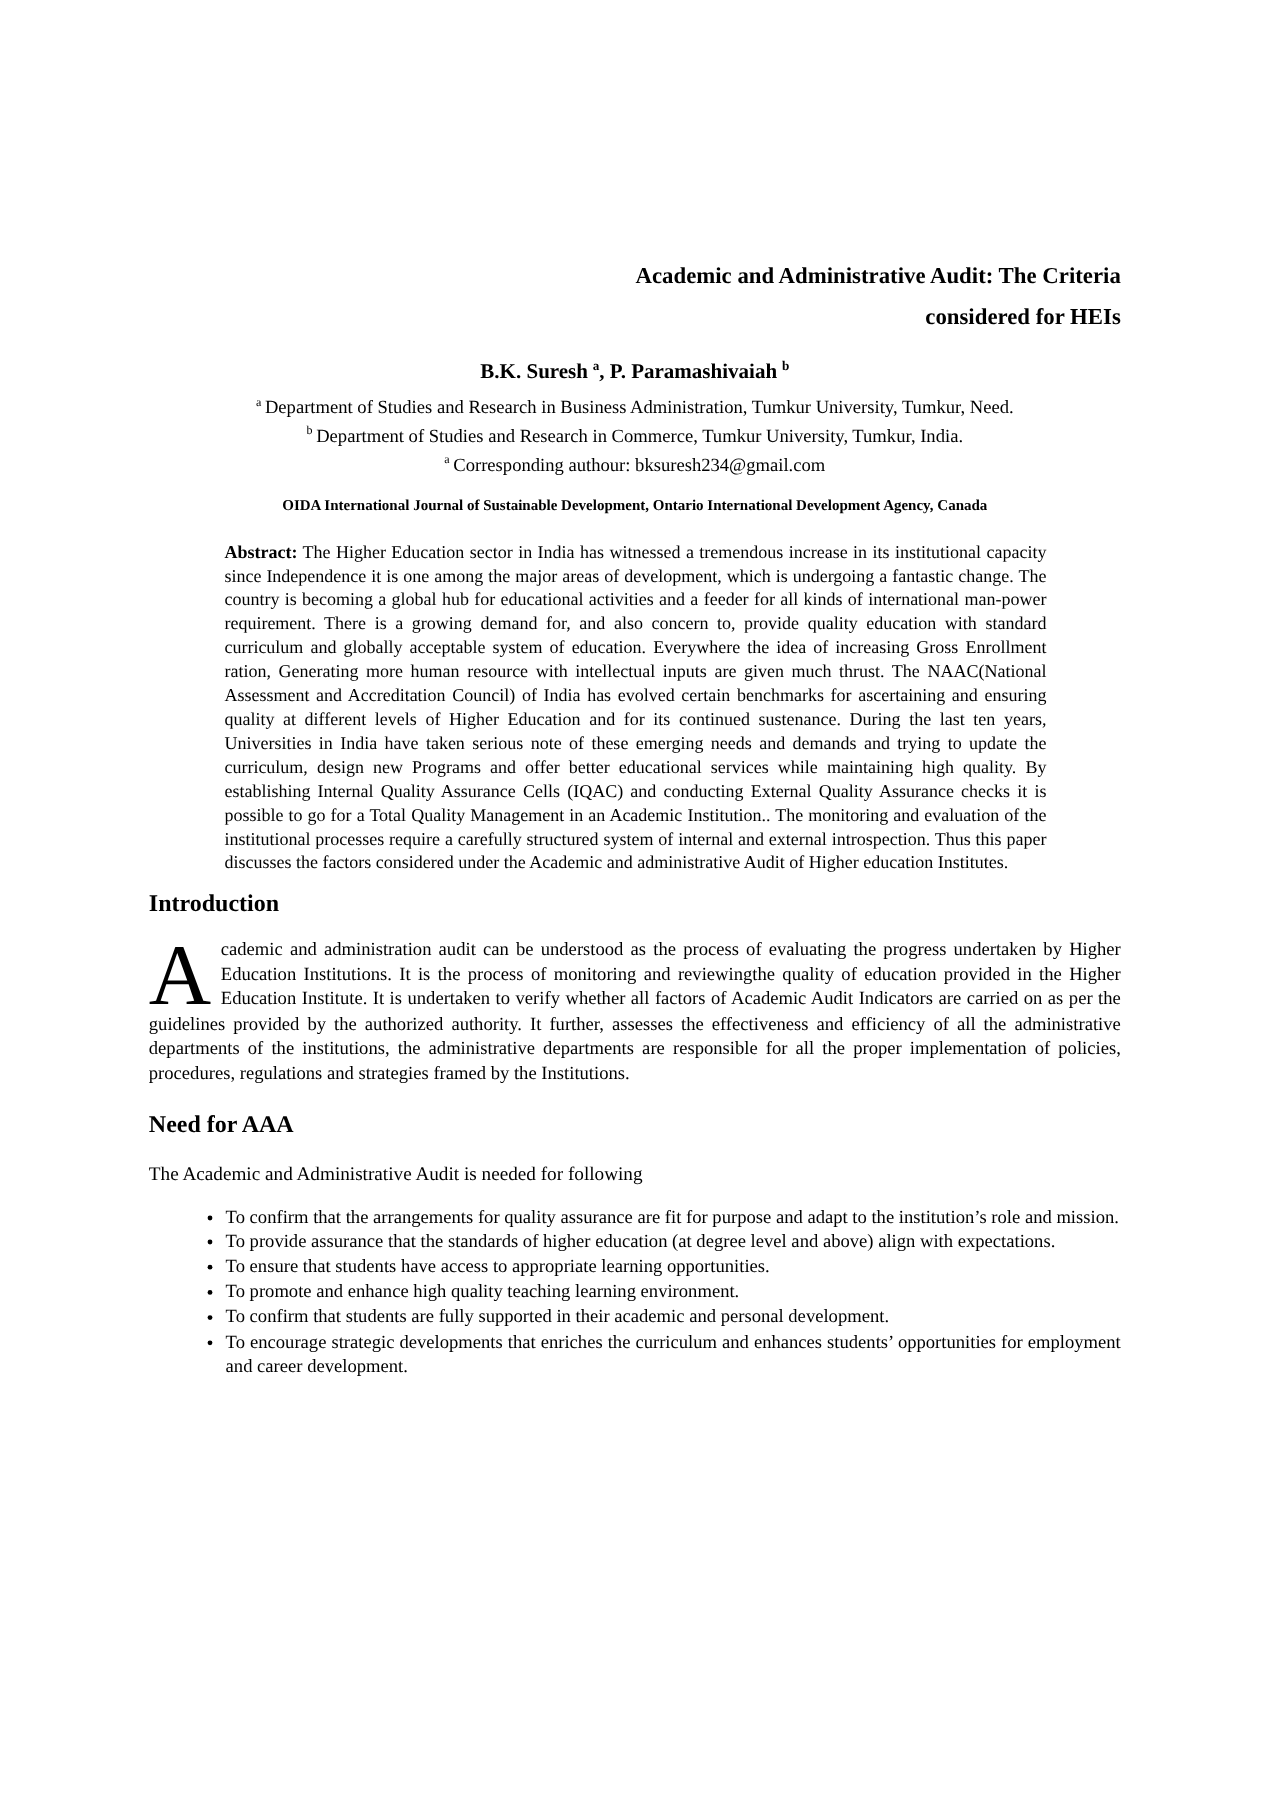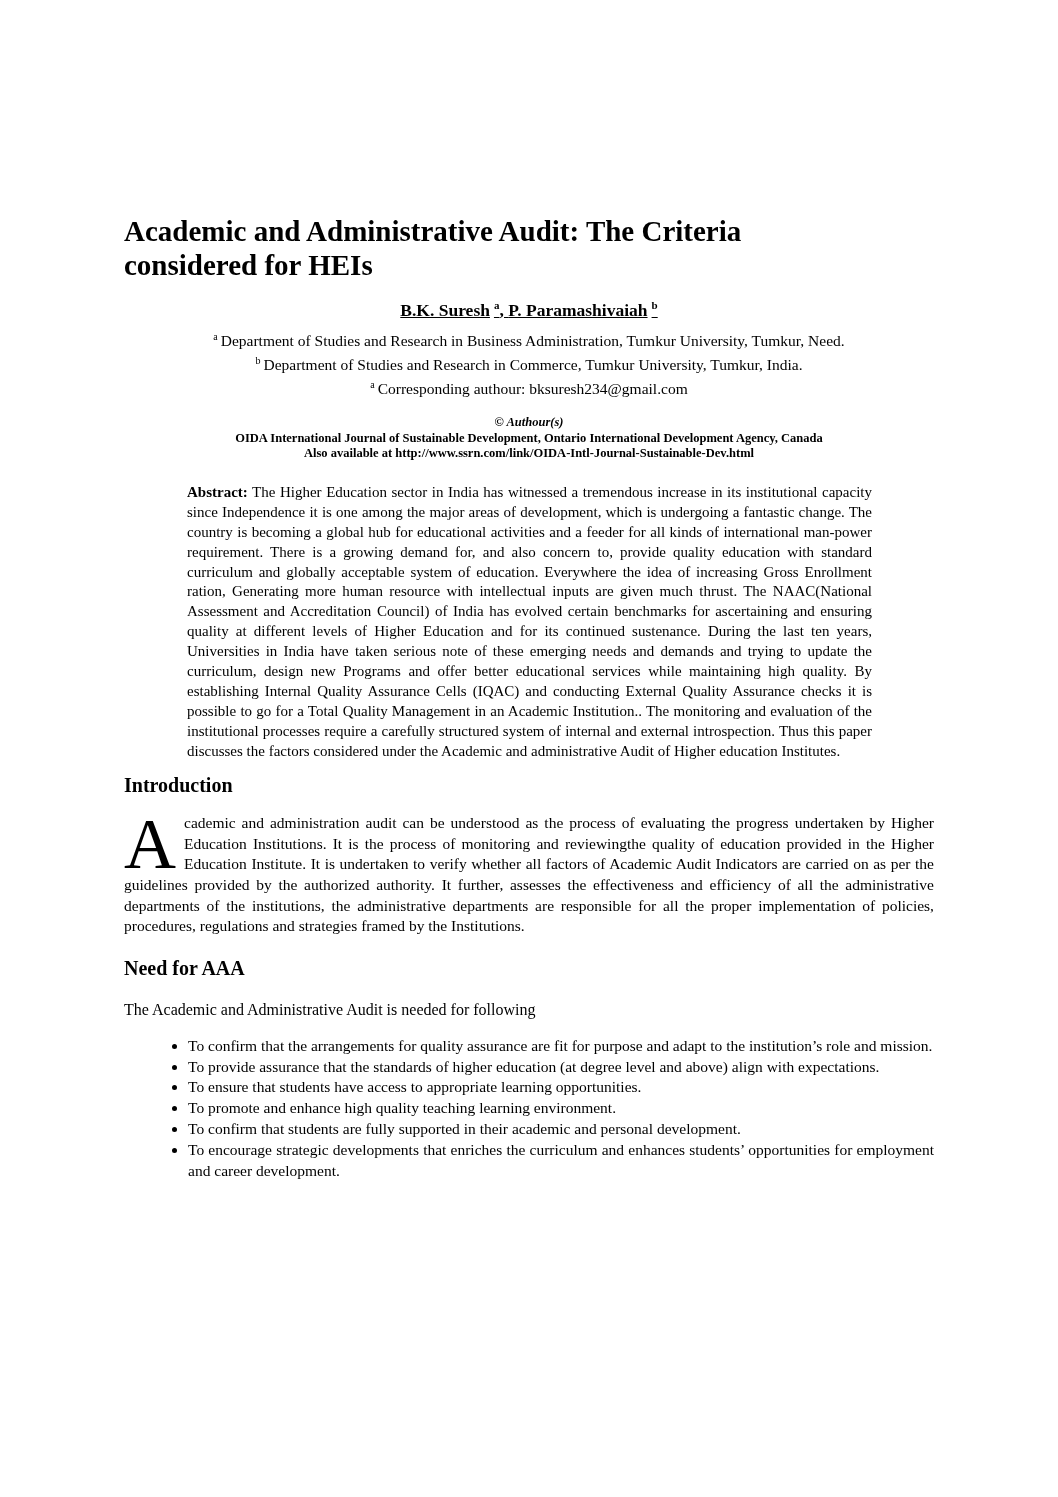--- a/index.html
+++ b/index.html
@@ -10,33 +10,32 @@
     margin: 0 auto;
     background: #ffffff;
     color: #000000;
     font-family: "Liberation Serif", "DejaVu Serif", serif;
     box-sizing: border-box;
     padding: 214px 124px 0 124px;
     overflow: hidden;
   }
   .title {
     margin: 0;
-    text-align: left;
-    font-size: 29px;
+    text-align: right;
+    font-size: 19px;
     font-weight: bold;
     line-height: 34px;
     font-family: Liberation Serif, serif;
   }
   .title .title-line { display: block; }
   .authors {
     margin-top: 17px;
     text-align: center;
     font-size: 17.5px;
     font-weight: bold;
-    text-decoration: underline;
   }
   .authors sup { font-size: 11px; margin-left: 4px; }
   .affils { margin-top: 6px; }
   .affil {
     text-align: center;
     font-size: 15.5px;
     line-height: 20px;
   }
   .affil sup { font-size: 10px; margin-right: 3px; }
   .imprint {
@@ -108,23 +107,21 @@
 
   <div class="authors"><span>B.K. Suresh</span><sup>a</sup><span>, </span><span>P. Paramashivaiah</span><sup>b</sup></div>
 
   <div class="affils">
     <div class="affil"><sup>a</sup><span>Department of Studies and Research in Business Administration, Tumkur University, Tumkur, Need.</span></div>
     <div class="affil"><sup>b</sup><span>Department of Studies and Research in Commerce, Tumkur University, Tumkur, India.</span></div>
     <div class="affil"><sup>a</sup><span>Corresponding authour: bksuresh234@gmail.com</span></div>
   </div>
 
   <div class="imprint">
-    <div class="copyright">© Authour(s)</div>
     <div>OIDA International Journal of Sustainable Development, Ontario International Development Agency, Canada</div>
-    <div>Also available at http://www.ssrn.com/link/OIDA-Intl-Journal-Sustainable-Dev.html</div>
   </div>
 
   <p class="abstract"><span class="bold">Abstract:</span> <span>The Higher Education sector in India has witnessed a tremendous increase in its institutional capacity since Independence it is one among the major areas of development, which is undergoing a fantastic change. The country is becoming a global hub for educational activities and a feeder for all kinds of international man-power requirement. There is a growing demand for, and also concern to, provide quality education with standard curriculum and globally acceptable system of education. Everywhere the idea of increasing Gross Enrollment ration, Generating more human resource with intellectual inputs are given much thrust. The NAAC(National Assessment and Accreditation Council) of India has evolved certain benchmarks for ascertaining and ensuring quality at different levels of Higher Education and for its continued sustenance. During the last ten years, Universities in India have taken serious note of these emerging needs and demands and trying to update the curriculum, design new Programs and offer better educational services while maintaining high quality. By establishing Internal Quality Assurance Cells (IQAC) and conducting External Quality Assurance checks it is possible to go for a Total Quality Management in an Academic Institution.. The monitoring and evaluation of the institutional processes require a carefully structured system of internal and external introspection. Thus this paper discusses the factors considered under the Academic and administrative Audit of Higher education Institutes.</span></p>
 
 
   <h2 class="section-heading-center">Introduction</h2>
 
   <p class="intro-para"><span class="dropcap">A</span><span>cademic and administration audit can be understood as the process of evaluating the progress undertaken by Higher Education Institutions.  It is the process of monitoring and reviewingthe quality of education provided in the Higher Education Institute. It is undertaken to verify whether all factors of Academic Audit Indicators are carried on as per the guidelines provided by the authorized authority. It further, assesses the effectiveness and efficiency of all the administrative departments of the institutions, the administrative departments are responsible for all the proper implementation of policies, procedures, regulations and strategies framed by the Institutions.</span></p>
 
   <h3 class="subheading">Need for AAA</h3>

